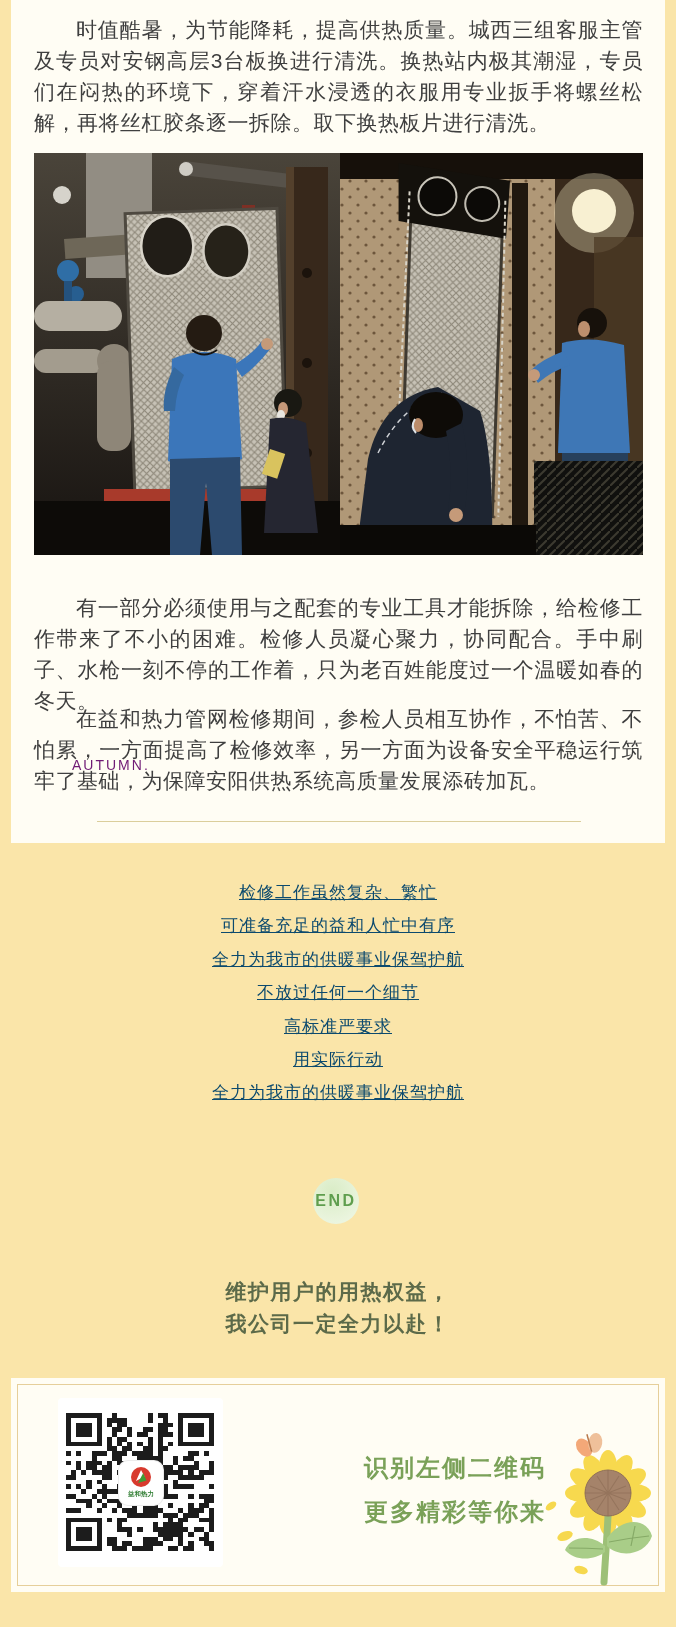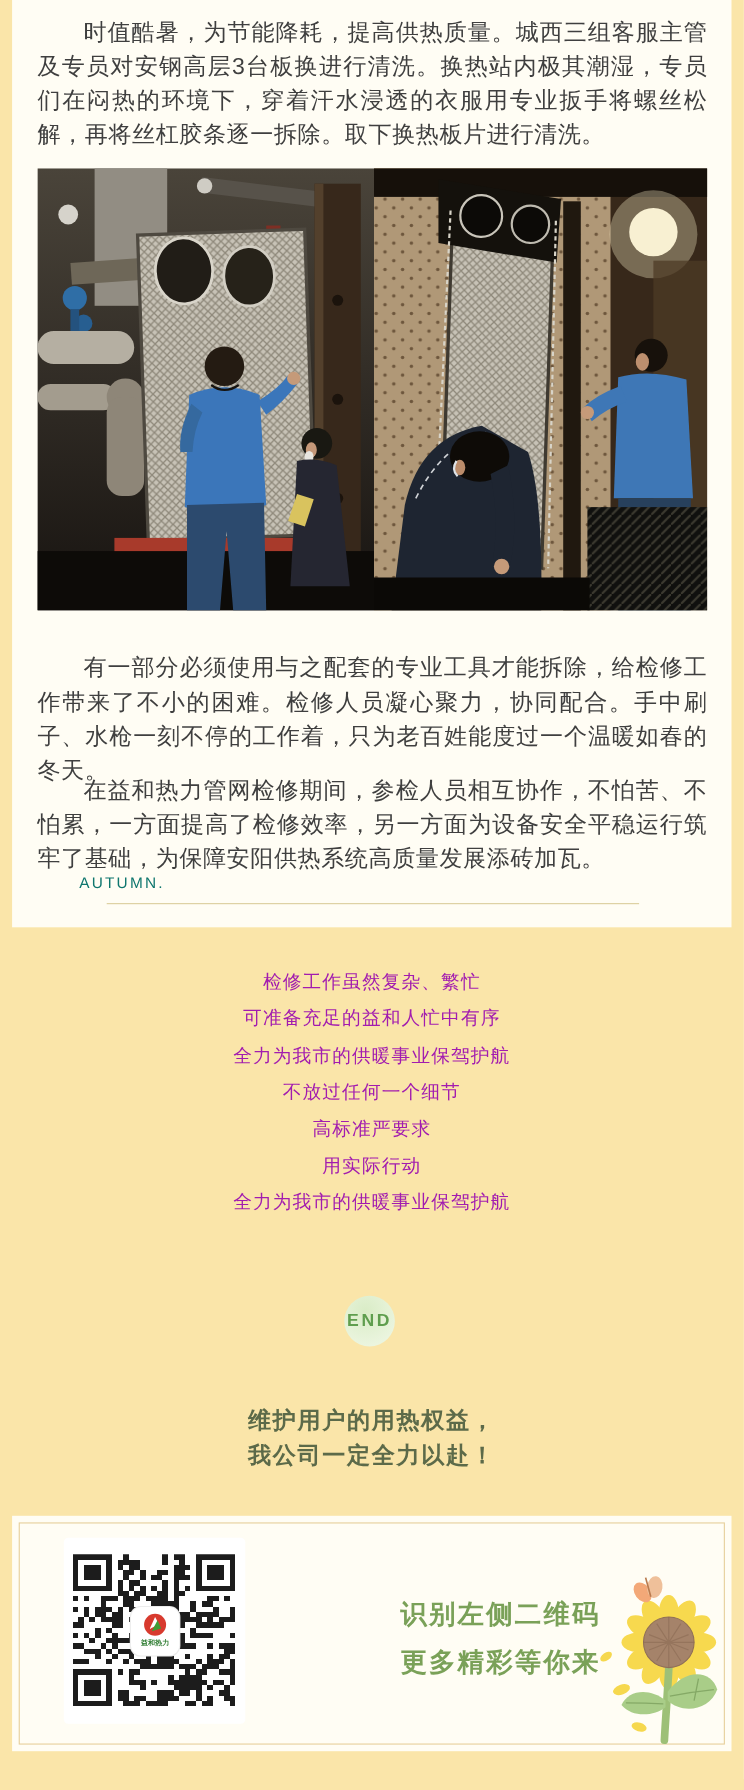--- a/index.html
+++ b/index.html
@@ -23,33 +23,33 @@
   #para1 { top:14px; }
   #para2 { top:592px; }
   #para3 { top:703px; }
 
   .photo {
     position:absolute; left:23px; top:153px; width:609px; height:402px;
     display:block;
   }
 
   .autumn {
-    position:absolute; left:61px; top:794px;
-    font-size:14px; letter-spacing:2px; color:#0f766e;
+    position:absolute; left:61px; top:757px;
+    font-size:14px; letter-spacing:2px; color:#701a75;
   }
   .divider {
     position:absolute; left:86px; top:821px; width:484px; height:1px;
     background:#dbce9c;
   }
 
   
   .slogan {
     position:absolute; top:876px; left:0; width:676px;
-    text-align:center; color:#a21caf;
-    font-size:17px; line-height:33.4px; letter-spacing:1px;
+    text-align:center; color:#0c4a6e;
+    font-size:17px; line-height:33.4px; letter-spacing:1px;text-decoration:underline;
   }
 
   .end-badge {
     position:absolute; left:313px; top:1178px; width:46px; height:46px;
     border-radius:50%;
     background:radial-gradient(circle at 42% 30%, #d9ecc6, #ebf5df 75%);
     display:flex; align-items:center; justify-content:center;
     font-size:16px; font-weight:bold; letter-spacing:2.5px; color:#5f9e4e;
   }
 

